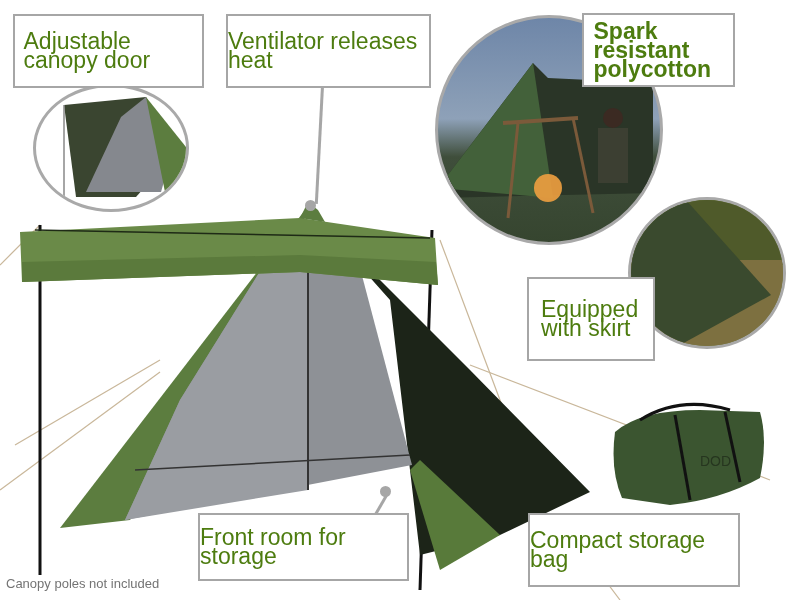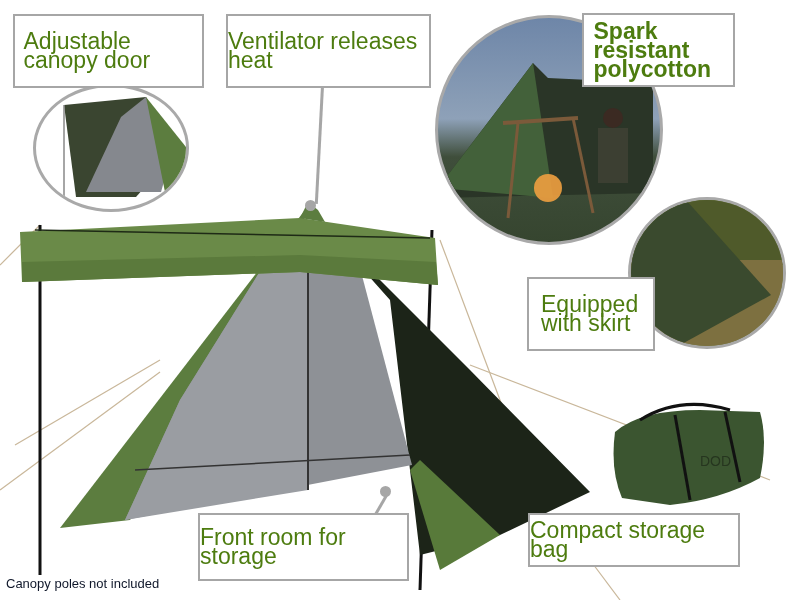--- a/index.html
+++ b/index.html
@@ -7,21 +7,21 @@
   .label-box {
     position:absolute; background:#ffffff; border:2px solid #a6a6a6; box-sizing:border-box;
     display:flex; align-items:center; justify-content:center; 
     color:#4d7c0f; font-size:23px; line-height:19px; z-index:5;
   }
   .circle {
     position:absolute; border-radius:50%; border:3px solid #a9a9a9; box-sizing:border-box; overflow:hidden; z-index:2;
   }
   .leader { position:absolute; background:#a6a6a6; z-index:4; transform-origin:0 0; }
   .dot { position:absolute; width:11px; height:11px; border-radius:50%; background:#a6a6a6; z-index:4; }
-  .note { position:absolute; left:6px; top:576px; font-size:13px; color:#0f172a; z-index:5; }
+  .note { position:absolute; left:6px; top:576px; font-size:13px; color:#737373; z-index:5; }
   svg { position:absolute; left:0; top:0; }
 </style>
 </head>
 <body>
 
 <svg width="800" height="600">
 
   <g stroke="#c9b79a" stroke-width="1.2" fill="none">
     <line x1="160" y1="360" x2="15" y2="445"></line>
     <line x1="160" y1="372" x2="0" y2="490"></line>
@@ -96,23 +96,23 @@
 
 <div class="label-box" style="left:13px; top:14px; width:191px; height:74px;">
   <span style="max-width:170px;">Adjustable canopy door</span>
 </div>
 <div class="label-box" style="left:226px; top:14px; width:205px; height:74px;">
   <span>Ventilator releases heat</span>
 </div>
 <div class="label-box" style="left:582px; top:13px; width:153px; height:74px;font-weight:bold;">
   <span style="max-width:130px;">Spark resistant polycotton</span>
 </div>
-<div class="label-box" style="left:527px; top:277px; width:128px; height:74px;">
+<div class="label-box" style="left:527px; top:277px; width:128px; height:84px;">
   <span style="max-width:100px;">Equipped with skirt</span>
 </div>
 <div class="label-box" style="left:198px; top:513px; width:211px; height:68px;">
   <span>Front room for storage</span>
 </div>
-<div class="label-box" style="left:528px; top:513px; width:212px; height:54px;">
+<div class="label-box" style="left:528px; top:513px; width:212px; height:74px;">
   <span>Compact storage bag</span>
 </div>
 
 <div class="note">Canopy poles not included</div>
 
 </body></html>

